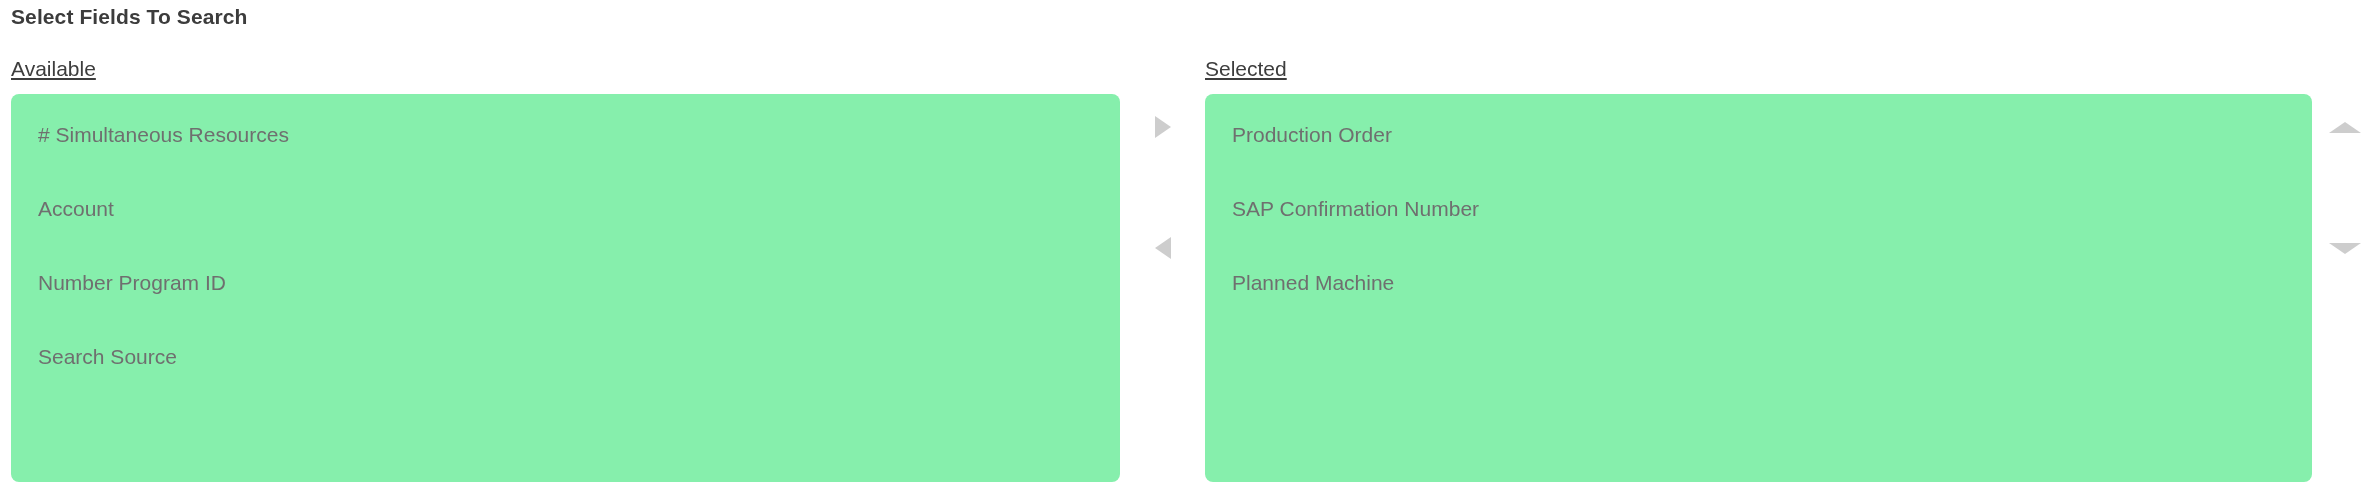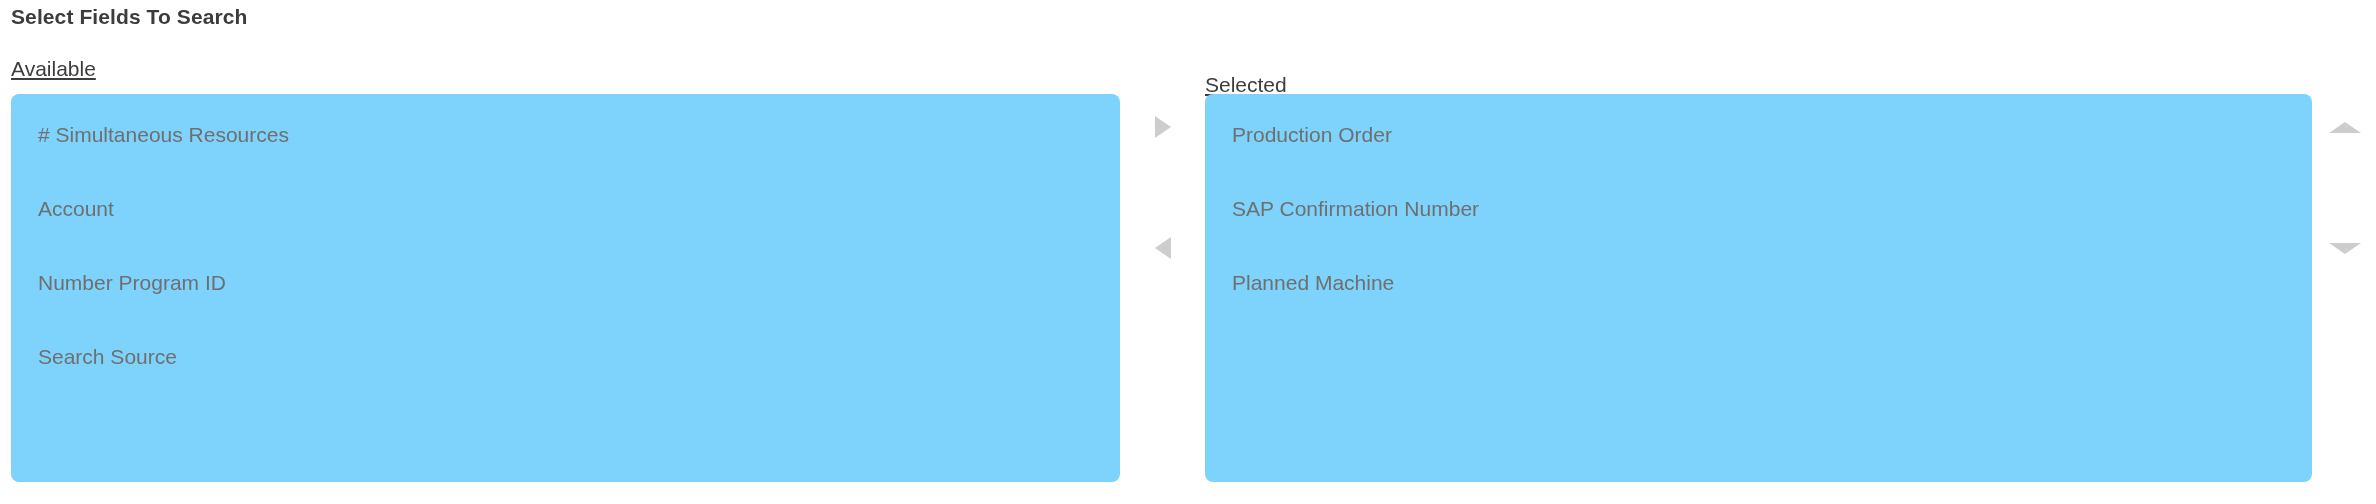--- a/index.html
+++ b/index.html
@@ -40,28 +40,28 @@
   .col-label {
     position: absolute;
     font-size: 21px;
     font-weight: normal;
     color: #3d3d3d;
     line-height: 26px;
     white-space: nowrap;
     text-decoration: underline;
   }
   .col-label.available { left: 11px;   top: 56px; }
-  .col-label.selected  { left: 1205px; top: 72px; }
+  .col-label.selected  { left: 1205px; top: 56px; }
 
   
   .listbox {
     position: absolute;
     top: 94px;
     height: 388px;
-    background: #7dd3fc;
+    background: #86efac;
     border-radius: 8px;
     box-sizing: border-box;
     overflow: hidden;
     padding-top: 4px;
   }
   .listbox.available { left: 11px;   width: 1109px; }
   .listbox.selected  { left: 1205px; width: 1107px; }
 
   .list-item {
     height: 74px;

